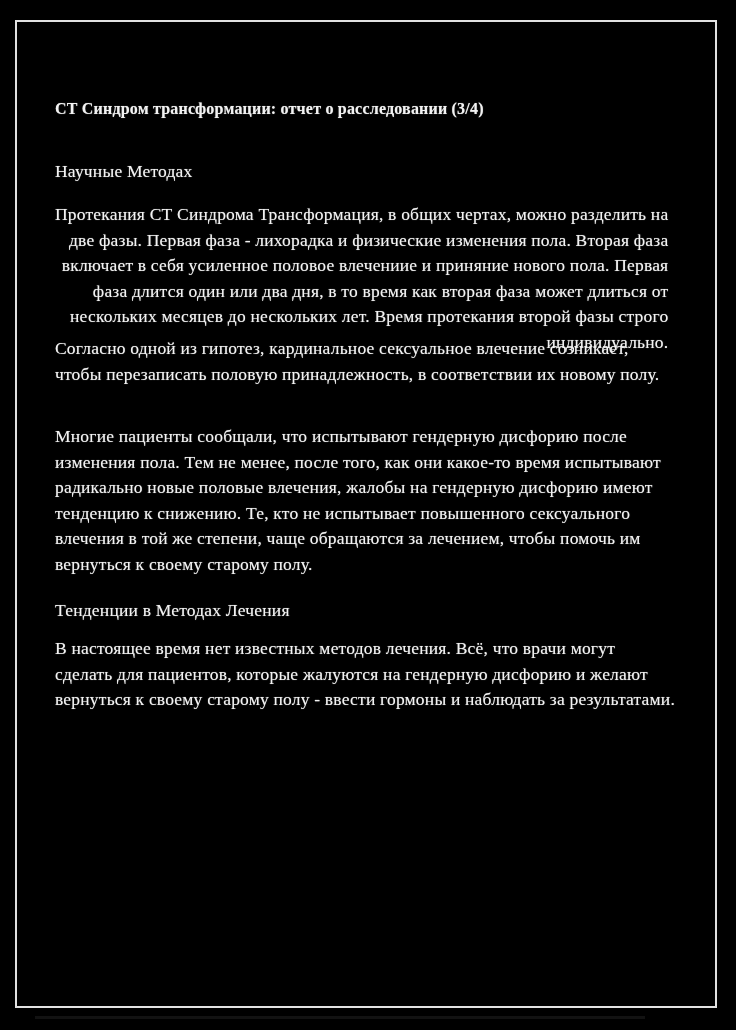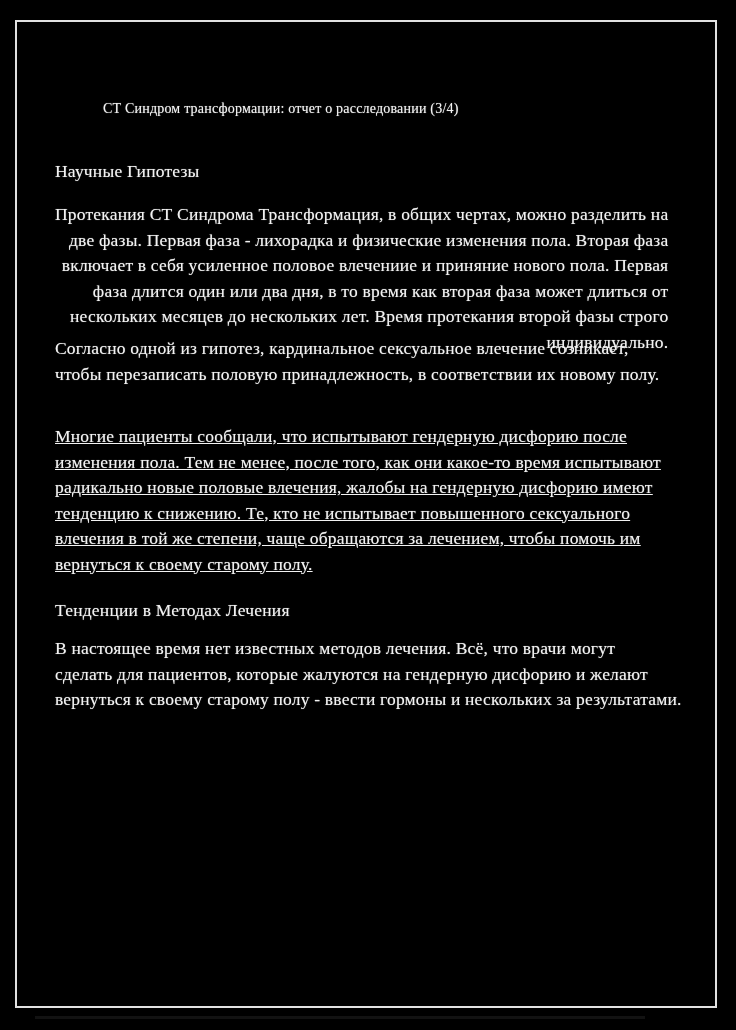--- a/index.html
+++ b/index.html
@@ -29,47 +29,46 @@
     left: 55px;
     color: #f2f2f2;
     font-size: 17.5px;
     line-height: 25.5px;
     white-space: pre;
     letter-spacing: 0.2px;
     text-shadow: 0 0 1px rgba(240,240,240,0.55);
   }
   .doc-title {
     top: 96px;
-    font-weight: normal;
-    font-size: 14px;
-    margin-left: 48px;
+    font-weight: bold;
+    font-size: 16px;
   }
   .section-heading-1 { top: 159px; }
   .para-1 { top: 202px; text-align: right; }
   .para-2 { top: 336px; }
-  .para-3 { top: 424px; text-decoration: underline; }
+  .para-3 { top: 424px; }
   .section-heading-2 { top: 598px; }
   .para-4 { top: 636px; }
   .bottom-artifact-line {
     position: absolute;
     left: 35px;
     top: 1016px;
     width: 610px;
     height: 3px;
     background: #121212;
   }
 </style>
 </head>
 <body>
 
 <div class="page-frame"></div>
 
 <div class="txt doc-title">СТ Синдром трансформации: отчет о расследовании (3/4)</div>
 
-<div class="txt section-heading-1">Научные Гипотезы</div>
+<div class="txt section-heading-1">Научные Методах</div>
 
 <div class="txt para-1">Протекания СТ Синдрома Трансформация, в общих чертах, можно разделить на
 две фазы. Первая фаза - лихорадка и физические изменения пола. Вторая фаза
 включает в себя усиленное половое влечениие и приняние нового пола. Первая
 фаза длится один или два дня, в то время как вторая фаза может длиться от
 нескольких месяцев до нескольких лет. Время протекания второй фазы строго
 индивидуально.</div>
 
 <div class="txt para-2">Согласно одной из гипотез, кардинальное сексуальное влечение созникает,
 чтобы перезаписать половую принадлежность, в соответствии их новому полу.</div>
@@ -78,15 +77,15 @@
 изменения пола. Тем не менее, после того, как они какое-то время испытывают
 радикально новые половые влечения, жалобы на гендерную дисфорию имеют
 тенденцию к снижению. Те, кто не испытывает повышенного сексуального
 влечения в той же степени, чаще обращаются за лечением, чтобы помочь им
 вернуться к своему старому полу.</div>
 
 <div class="txt section-heading-2">Тенденции в Методах Лечения</div>
 
 <div class="txt para-4">В настоящее время нет известных методов лечения. Всё, что врачи могут
 сделать для пациентов, которые жалуются на гендерную дисфорию и желают
-вернуться к своему старому полу - ввести гормоны и нескольких за результатами.</div>
+вернуться к своему старому полу - ввести гормоны и наблюдать за результатами.</div>
 
 <div class="bottom-artifact-line"></div>
 
 </body></html>

